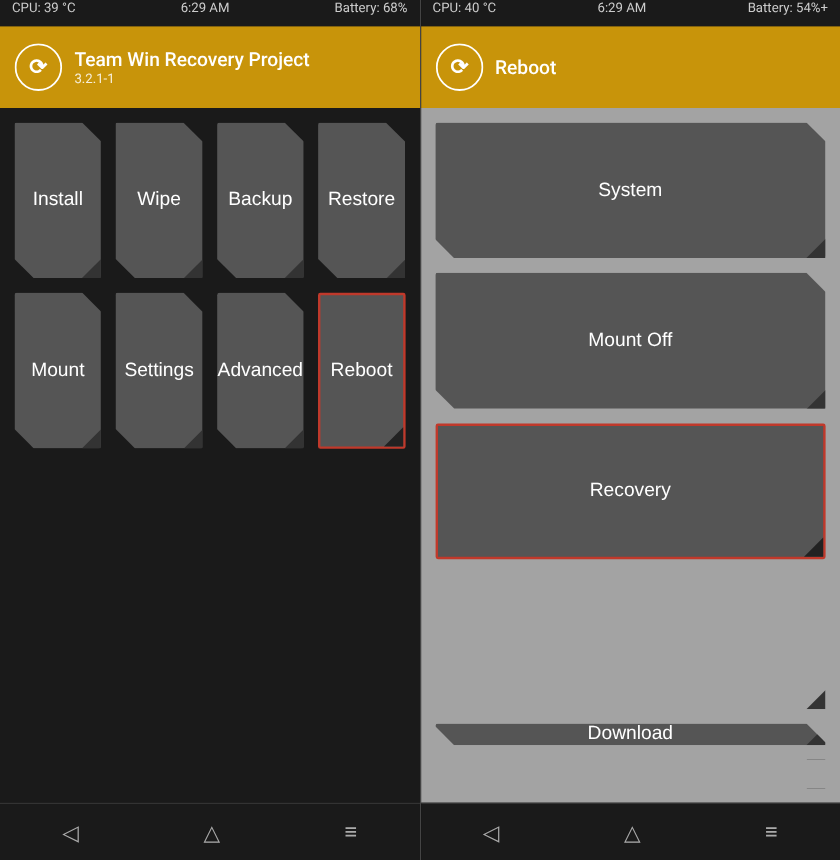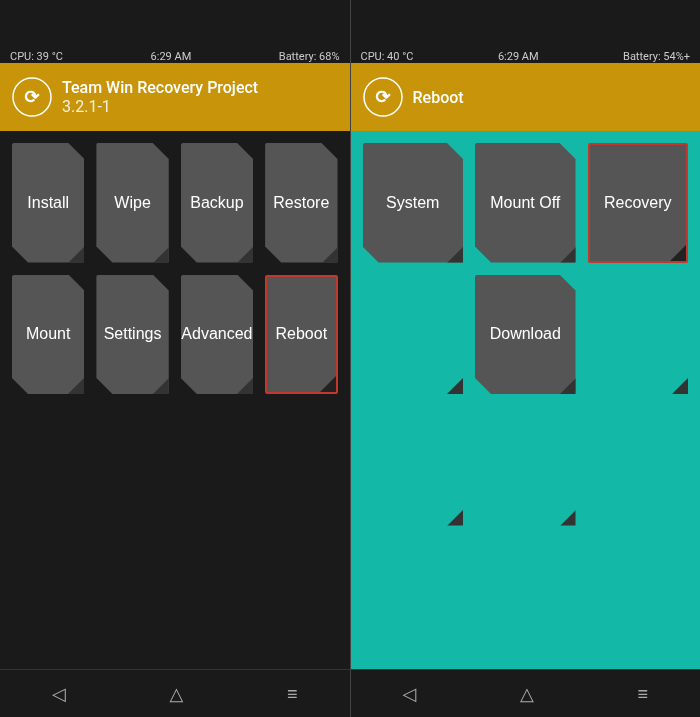--- a/index.html
+++ b/index.html
@@ -17,26 +17,25 @@
       height: 717px;
       display: flex;
       flex-direction: column;
       background: #1a1a1a;
     }
 
     .status-bar {
       height: 22px;
       background: #1a1a1a;
       display: flex;
-      align-items: flex-end;
+      align-items: flex-start;
       justify-content: space-between;
       padding: 0 10px;
       font-size: 11px;
       color: #ccc;
-      margin-top: 41px;
     }
 
     .header {
       height: 68px;
       background: #c8940a;
       display: flex;
       align-items: center;
       padding: 0 12px;
       gap: 10px;
     }
@@ -53,21 +52,21 @@
       justify-content: space-between;
     }
 
     .header-title {
       font-size: 16px;
       color: #fff;
       font-weight: 500;
     }
 
     .header-subtitle {
-      font-size: 16px;
+      font-size: 11px;
       color: #fff;
       opacity: 0.85;
     }
 
     .grid-area {
       flex: 1;
       display: grid;
       grid-template-columns: 1fr 1fr 1fr 1fr;
       grid-template-rows: repeat(4, 1fr);
       gap: 0;
@@ -148,25 +147,25 @@
       background: #c8940a;
       display: flex;
       align-items: center;
       padding: 0 12px;
       gap: 10px;
     }
 
     .right-grid {
       flex: 1;
       display: grid;
-      grid-template-columns: 1fr 1fr 1fr;
+      grid-template-columns: 1fr;
       grid-template-rows: repeat(4, 1fr);
       gap: 12px;
       padding: 12px;
-      background: #14b8a6;
+      background: #a3a3a3;
     }
 
     .btn-empty {
       background: transparent;
     }
   </style>
 </head>
 <body>
 
 <div class="panel">

